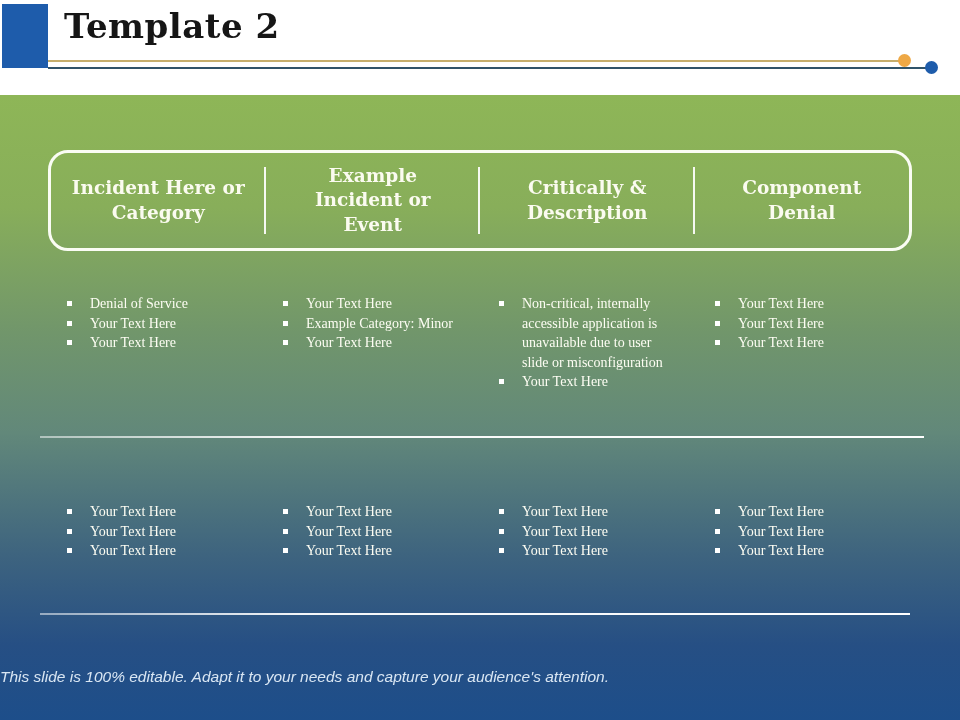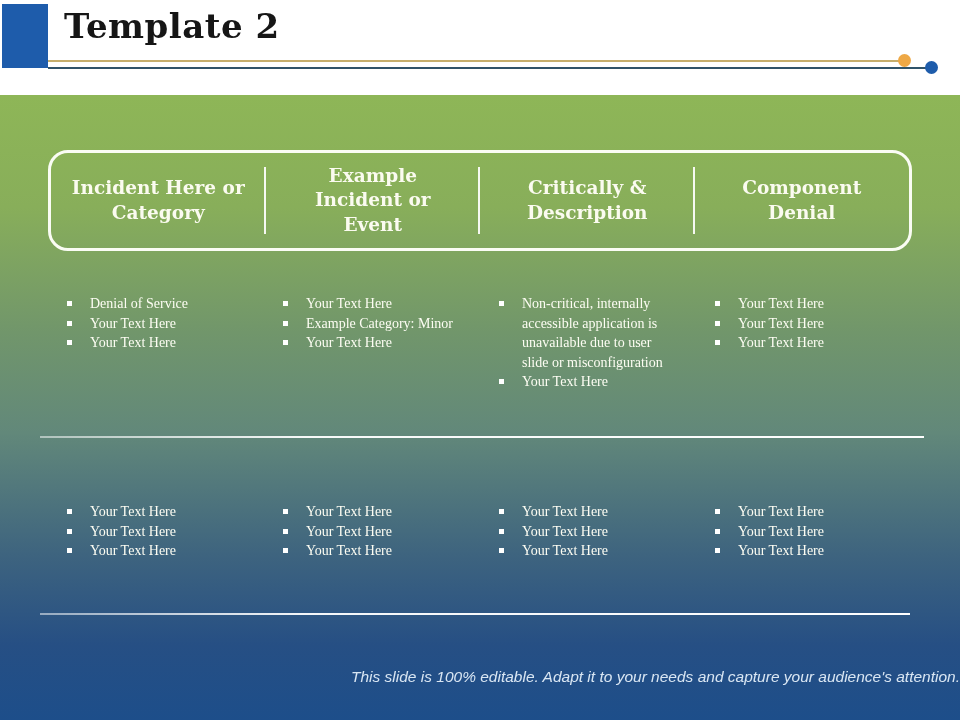--- a/index.html
+++ b/index.html
@@ -42,21 +42,21 @@
   .bullets li::before{content:'';position:absolute;left:3px;top:7px;width:5px;height:5px;
          background:#ffffff;}
 
   
   .divider{position:absolute;height:2px;
          background:linear-gradient(90deg,rgba(255,255,255,.5),rgba(255,255,255,.95) 30%,#ffffff);}
   .divider.d1{left:40px;top:341px;width:884px;}
   .divider.d2{left:40px;top:518px;width:870px;}
 
   
-  .footer{position:absolute;left:0;width:960px;top:573px;margin:0;text-align:right;
+  .footer{position:absolute;left:0;width:960px;top:573px;margin:0;text-align:left;
          font-family:"Liberation Sans",sans-serif;font-style:italic;font-size:15.5px;
          color:#d9e6f3;}
 </style>
 </head>
 <body>
 
 <div class="slide">
 
   <div class="accent-square" style="background: rgb(30, 92, 171);"></div>
   <h1 class="title">Template 2</h1>

